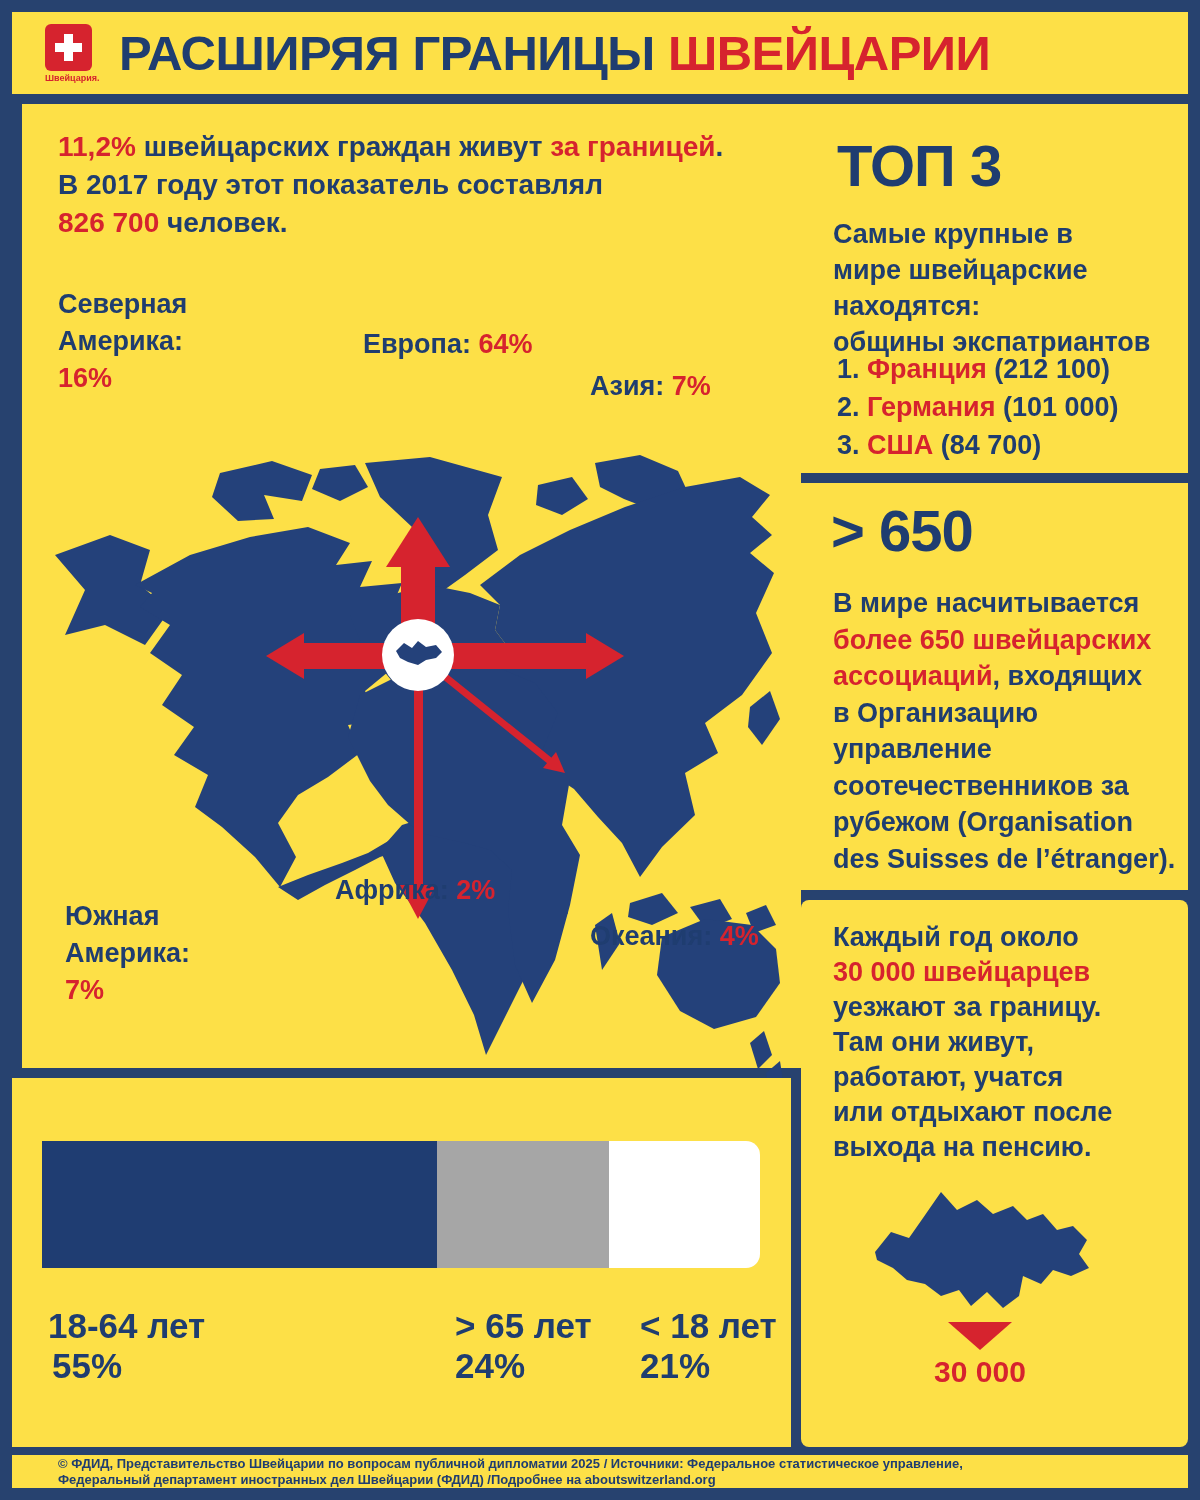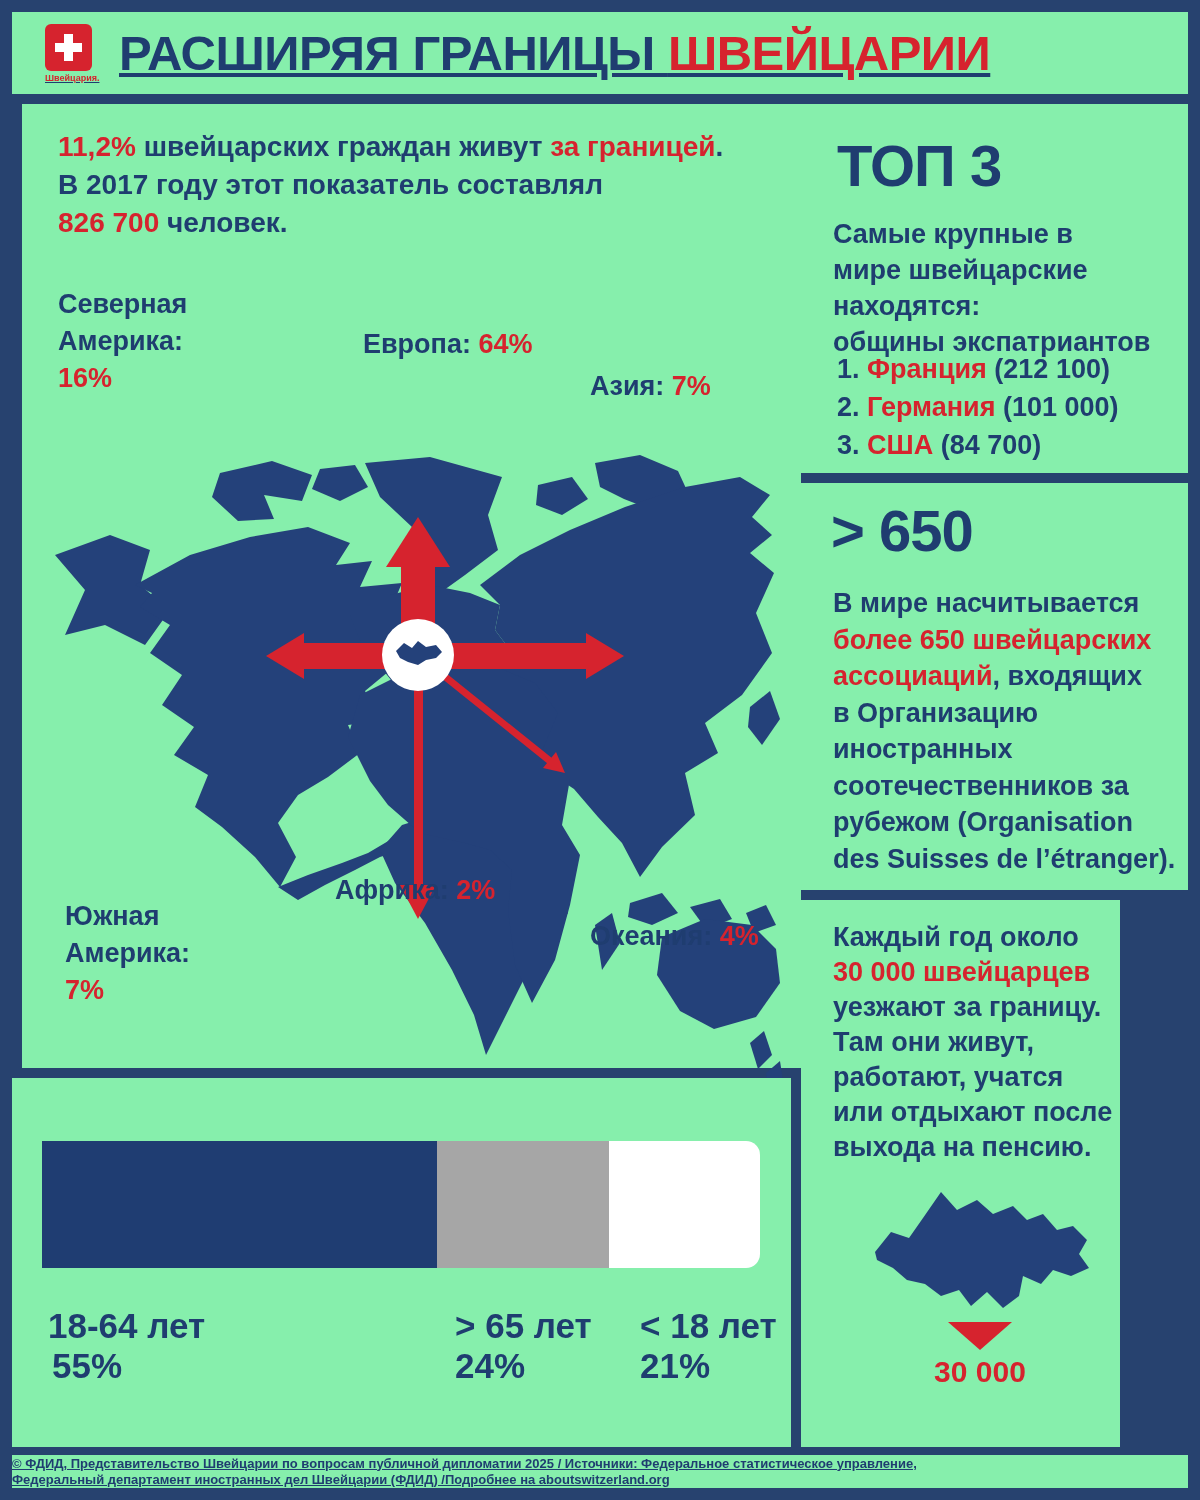--- a/index.html
+++ b/index.html
@@ -2,58 +2,58 @@
 <html><head>
 <meta charset="utf-8">
 <style>
   html,body{margin:0;padding:0;}
   body{
     position:relative;width:1200px;height:1500px;
     background:#27426f;
     font-family:"Liberation Sans","DejaVu Sans",sans-serif;
     color:#1f3d70;overflow:hidden;
   }
-  .panel{position:absolute;background:#86efac;text-decoration:underline;}
+  .panel{position:absolute;background:#fde047;}
   .abs{position:absolute;}
   .b{font-weight:700;color:#1f3d70;}
   .r{color:#d6232e;}
   
   #header{left:12px;top:12px;width:1176px;height:82px;display:flex;align-items:center;}
   .logo-wrap{margin-left:33px;width:60px;flex:0 0 auto;position:relative;}
   .flag{width:47px;height:47px;background:#d6232e;border-radius:6px;position:relative;}
   .flag .vbar{position:absolute;left:19px;top:10px;width:9px;height:27px;background:#fff;}
   .flag .hbar{position:absolute;left:10px;top:19px;width:27px;height:9px;background:#fff;}
   .logo-caption{font-size:9px;font-weight:700;color:#d6232e;margin-top:2px;white-space:nowrap;}
   .main-title{font-size:49px;font-weight:800;letter-spacing:-0.5px;white-space:nowrap;margin-left:14px;color:#1f3d70;}
   .main-title .accent{color:#d6232e;}
   
   #map-panel{left:12px;top:104px;width:779px;height:964px;margin-left:10px;}
   .intro{left:36px;top:24px;width:712px;font-size:28px;line-height:38px;font-weight:700;}
   .region{font-size:27px;line-height:37px;font-weight:700;white-space:nowrap;}
   
   #top3-panel{left:801px;top:104px;width:387px;height:369px;}
   #assoc-panel{left:801px;top:483px;width:387px;height:407px;}
-  #leave-panel{left:801px;top:900px;width:319px;height:547px;}
+  #leave-panel{left:801px;top:900px;width:387px;height:547px;border-radius:8px;}
   .big-num{font-size:58px;font-weight:800;letter-spacing:-1px;line-height:64px;color:#1f3d70;}
   .para{font-size:27px;line-height:36px;font-weight:700;}
   .para27{font-size:27px;line-height:36.5px;font-weight:700;}
   .list-item{font-size:27px;line-height:38px;font-weight:700;white-space:nowrap;}
   
   #age-panel{left:12px;top:1078px;width:779px;height:369px;}
   .age-bar{left:30px;top:63px;width:718px;height:127px;display:flex;}
   .seg{height:100%;}
   .seg-blue{background:#1f3d72;}
   .seg-gray{background:#a6a6a6;}
   .seg-white{background:#ffffff;border-radius:0 14px 14px 0;}
   .age-label{font-size:35px;font-weight:700;line-height:40px;white-space:nowrap;}
   
   .down-triangle{width:0;height:0;border-left:32px solid transparent;border-right:32px solid transparent;border-top:28px solid #d6232e;}
   .marker-num{font-size:30px;font-weight:800;color:#d6232e;text-align:center;}
   
-  #footer{left:12px;top:1455px;width:1176px;height:33px;display:flex;flex-direction:column;justify-content:center;box-sizing:border-box;}
+  #footer{left:12px;top:1455px;width:1176px;height:33px;display:flex;flex-direction:column;justify-content:center;padding-left:46px;box-sizing:border-box;}
   .footer-line{font-size:13px;line-height:16px;font-weight:700;color:#1f3d70;}
 </style>
 </head>
 <body>
 
 <div class="panel" id="header">
   <div class="logo-wrap">
     <div class="flag">
       <span class="vbar"></span>
       <span class="hbar"></span>
@@ -141,21 +141,21 @@
   </div>
 </div>
 
 <div class="panel" id="assoc-panel">
   <div class="big-num abs" style="left:30px;top:16px;">&gt; 650</div>
   <div class="para27 abs" style="left:32px;top:102px;">
     <div><span class="r"></span><span>В мире насчитывается</span></div>
     <div><span class="r">более 650 швейцарских</span><span></span></div>
     <div><span class="r">ассоциаций</span><span>, входящих</span></div>
     <div><span class="r"></span><span>в Организацию</span></div>
-    <div><span class="r"></span><span>иностранных</span></div>
+    <div><span class="r"></span><span>управление</span></div>
     <div><span class="r"></span><span>соотечественников за</span></div>
     <div><span class="r"></span><span>рубежом (Organisation</span></div>
     <div><span class="r"></span><span>des Suisses de l’étranger).</span></div>
   </div>
 </div>
 
 <div class="panel" id="leave-panel">
   <div class="para abs" style="left:32px;top:20px;line-height:35px;">
     <div><span class="r"></span><span>Каждый год около</span></div>
     <div><span class="r">30 000 швейцарцев</span><span></span></div>

